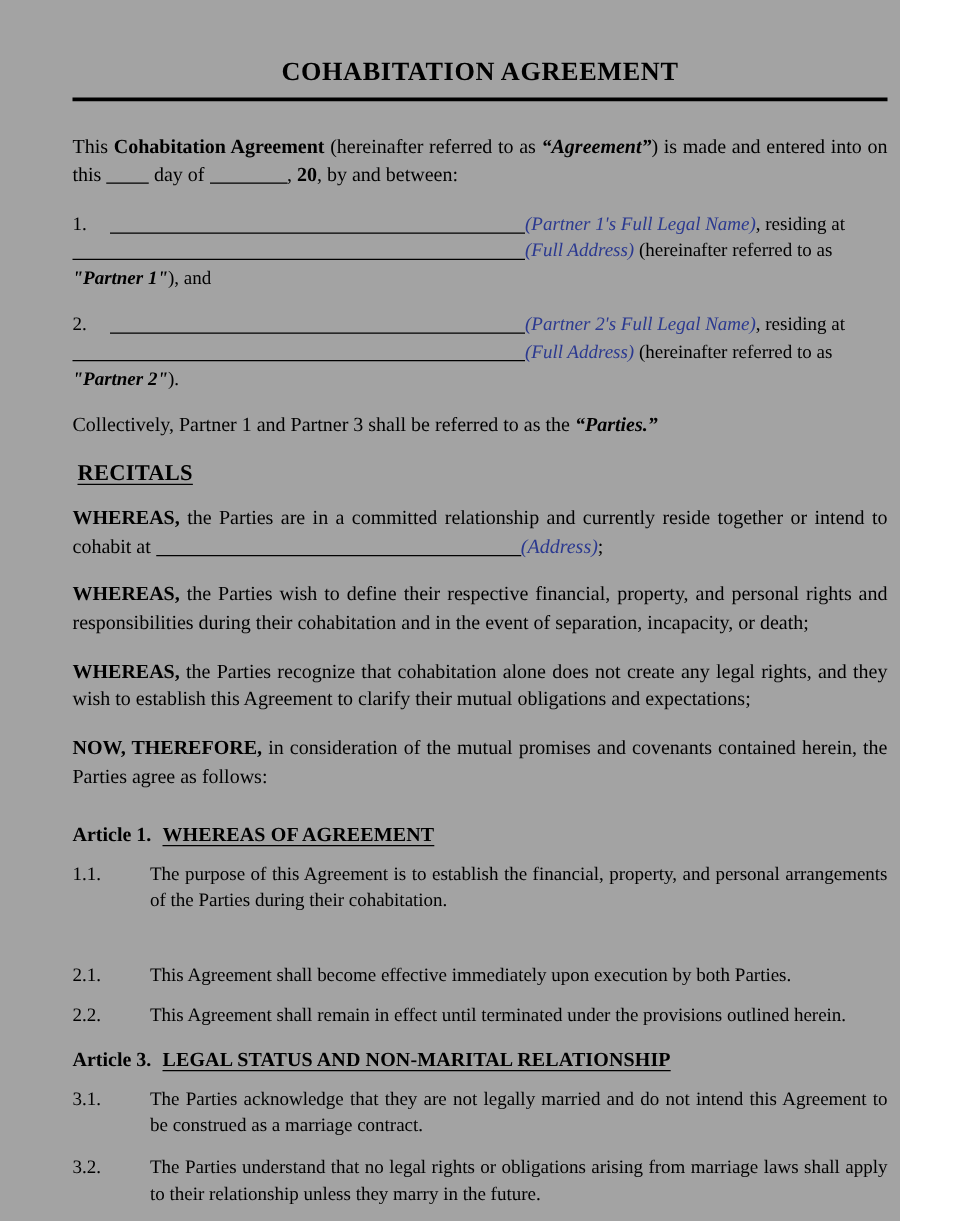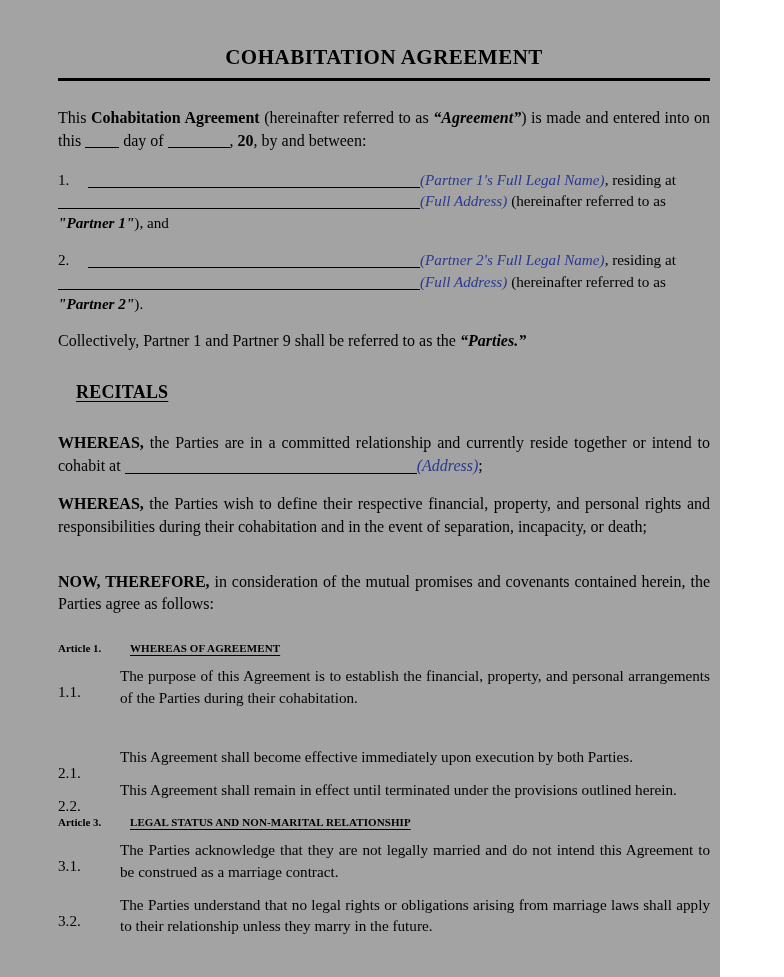--- a/index.html
+++ b/index.html
@@ -107,27 +107,27 @@
     border-bottom: 1.3px solid #000;
     vertical-align: -3px;
   }
 
   
   .recitals {
     font-size: 18px;
     font-weight: bold;
     text-decoration: underline;
     text-underline-offset: 3px;
-    margin: 18px;
+    margin: 4px;
     letter-spacing: 0.2px;
   }
 
   
   .article-head {
-    font-size: 11px;
+    font-size: 16px;
     font-weight: bold;
     display: flex;
     align-items: baseline;
   }
   .article-label {
     width: 72px;
     flex: 0 0 72px;
   }
   .article-title {
     text-decoration: underline;
@@ -138,21 +138,21 @@
   .clause {
     position: relative;
     font-size: 15.2px;
     line-height: 1.42;
     padding-left: 62px;
     text-align: justify;
   }
   .clause-num {
     position: absolute;
     left: 0;
-    top: 16px;
+    top: 0;
   }
 </style>
 </head>
 <body>
 
 <div class="page">
   <div class="content">
 
     <h1 class="doc-title">COHABITATION AGREEMENT</h1>
     <hr class="title-rule">
@@ -170,36 +170,37 @@
 
     <div class="gap-md"></div>
 
     <div class="party">
       <span class="party-num">2.</span>
       <div class="party-body"><span class="rule-a"></span><span class="ph">(Partner 2's Full Legal Name)</span><span>, residing at</span><br><span class="rule-b"></span><span class="ph">(Full Address)</span><span> (hereinafter referred to as </span><br><span class="bi">"Partner 2"</span><span>).</span></div>
     </div>
 
     <div class="gap-md"></div>
 
-    <p class="para"><span>Collectively, Partner 1 and Partner 9 shall be referred to as the </span><span class="bi">“Parties.”</span></p>
+    <p class="para"><span>Collectively, Partner 1 and Partner 3 shall be referred to as the </span><span class="bi">“Parties.”</span></p>
 
     <div class="gap-sm"></div>
 
     <h2 class="recitals">RECITALS</h2>
 
     <div class="gap-sm"></div>
 
     <p class="para"><b>WHEREAS,</b><span> the Parties are in a committed relationship and currently reside together or intend to cohabit at </span><span class="rule-addr"></span><span class="ph">(Address)</span><span>;</span></p>
 
     <div class="gap-md"></div>
 
     <p class="para"><b>WHEREAS,</b><span> the Parties wish to define their respective financial, property, and personal rights and responsibilities during their cohabitation and in the event of separation, incapacity, or death;</span></p>
 
     <div class="gap-md"></div>
 
+    <p class="para"><b>WHEREAS,</b><span> the Parties recognize that cohabitation alone does not create any legal rights, and they wish to establish this Agreement to clarify their mutual obligations and expectations;</span></p>
 
     <div class="gap-md"></div>
 
     <p class="para"><b>NOW, THEREFORE,</b><span> in consideration of the mutual promises and covenants contained herein, the Parties agree as follows:</span></p>
 
     <div class="gap-lg"></div>
 
     <div class="article-head">
       <span class="article-label">Article 1.</span>
       <span class="article-title">WHEREAS OF AGREEMENT</span>

